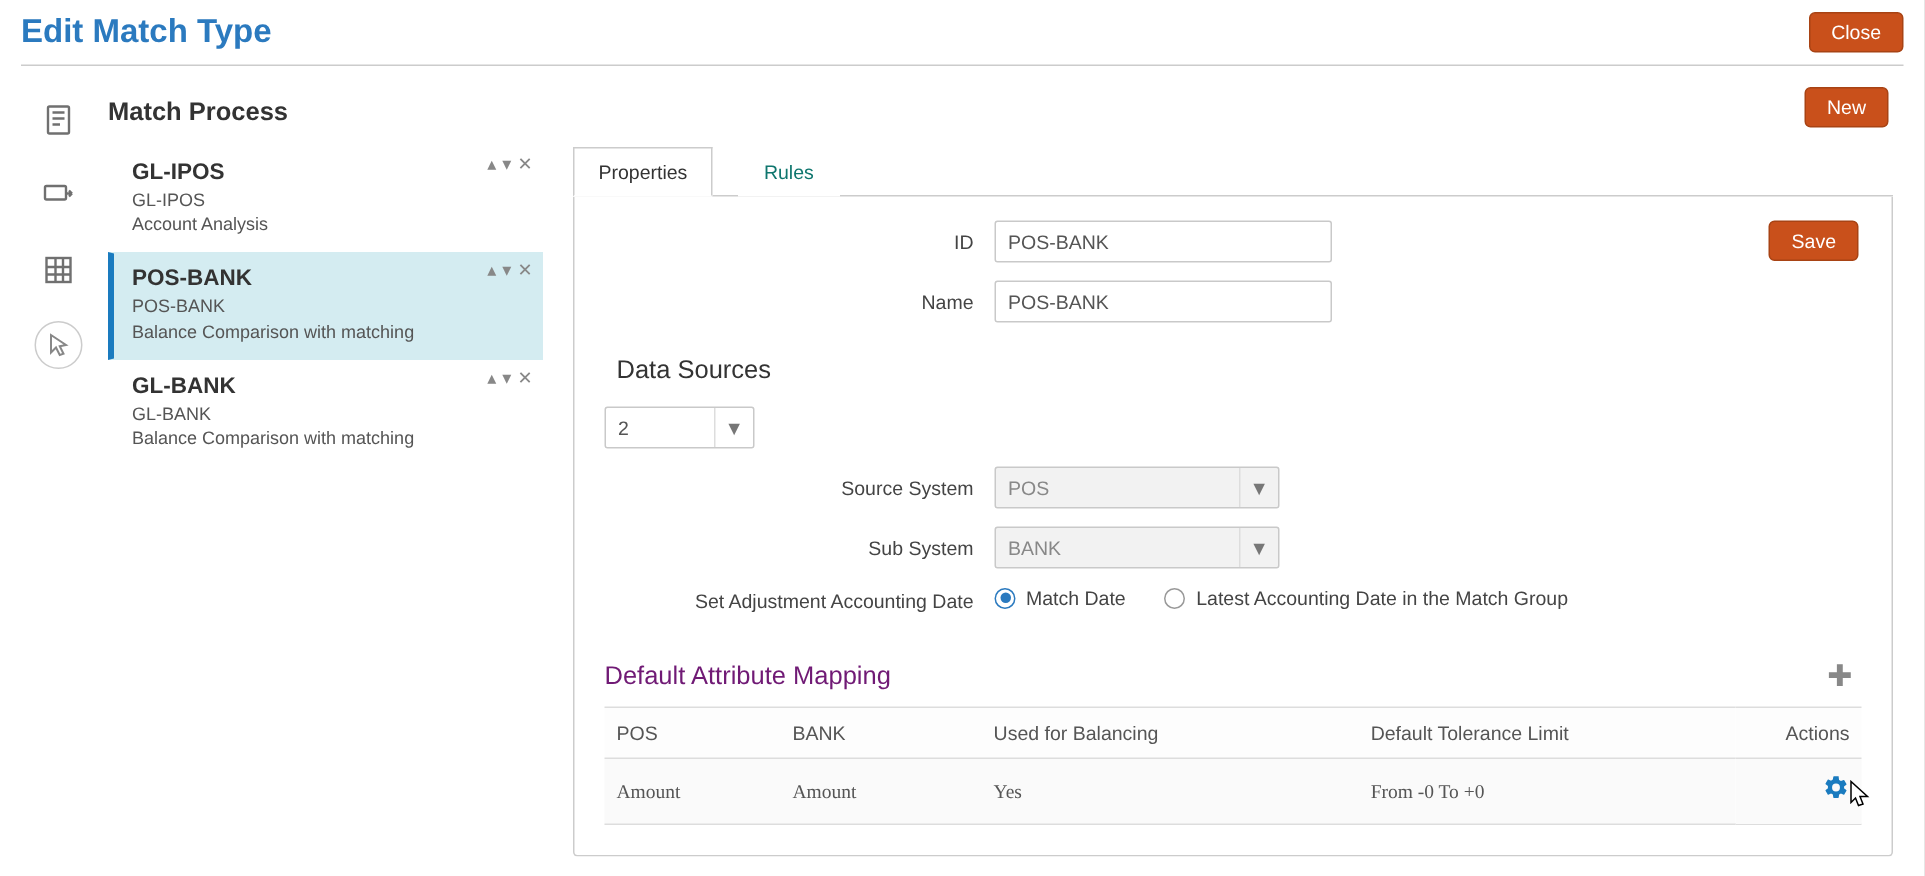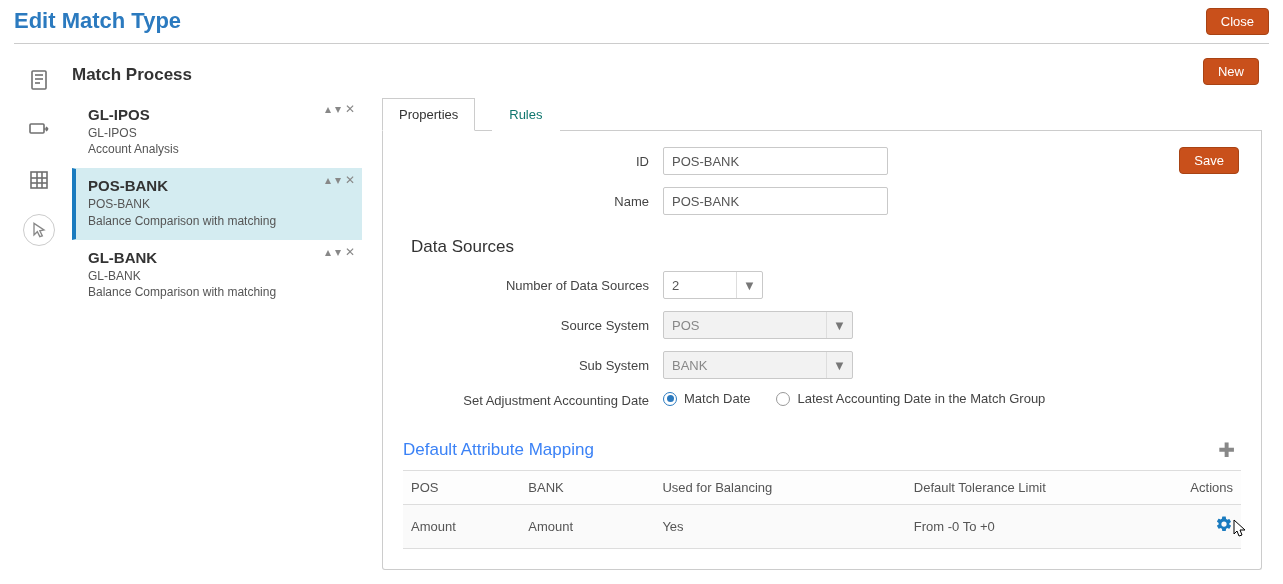--- a/index.html
+++ b/index.html
@@ -233,21 +233,21 @@
   }
   .mapping-header {
     display: flex;
     justify-content: space-between;
     align-items: center;
     margin-top: 28px;
     margin-bottom: 8px;
   }
   .mapping-title {
     font-size: 17px;
-    color: #3b82f6;
+    color: #701a75;
   }
   .plus-btn {
     font-size: 20px;
     color: #888;
     cursor: pointer;
     padding: 0 6px;
   }
   table.mapping {
     width: 100%;
     border-collapse: collapse;
@@ -260,20 +260,21 @@
     border-top: 1px solid #ddd;
     border-bottom: 1px solid #ddd;
     background: #fdfdfd;
     font-size: 13px;
   }
   table.mapping td {
     padding: 10px 8px;
     border-bottom: 1px solid #ddd;
     color: #555;
     background: #fafafa;
+    font-family: Liberation Serif, serif;
   }
   .gear-icon {
     color: #1a7bbf;
     font-size: 17px;
     cursor: pointer;
   }
 </style>
 </head>
 <body>
 
@@ -375,21 +376,20 @@
               </div>
             </div>
             <div class="save-btn-wrap">
               <button class="btn-orange">Save</button>
             </div>
           </div>
 
           <div class="subheader">Data Sources</div>
 
           <div class="form-row">
-            <div class="form-label">Number of Data Sources</div>
             <div class="select-wrap">
               <input class="select-input" readonly="" value="2" style="">
               <span class="caret">▼</span>
             </div>
           </div>
 
           <div class="form-row">
             <div class="form-label">Source System</div>
             <div class="select-wrap">
               <input class="select-input wide disabled" readonly="" value="POS" style="">

